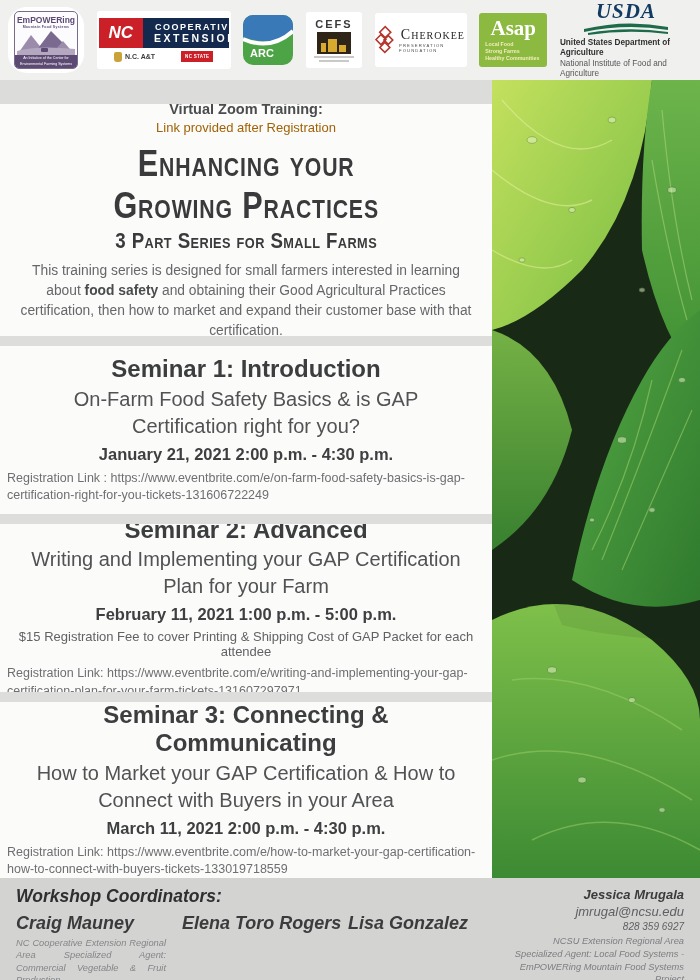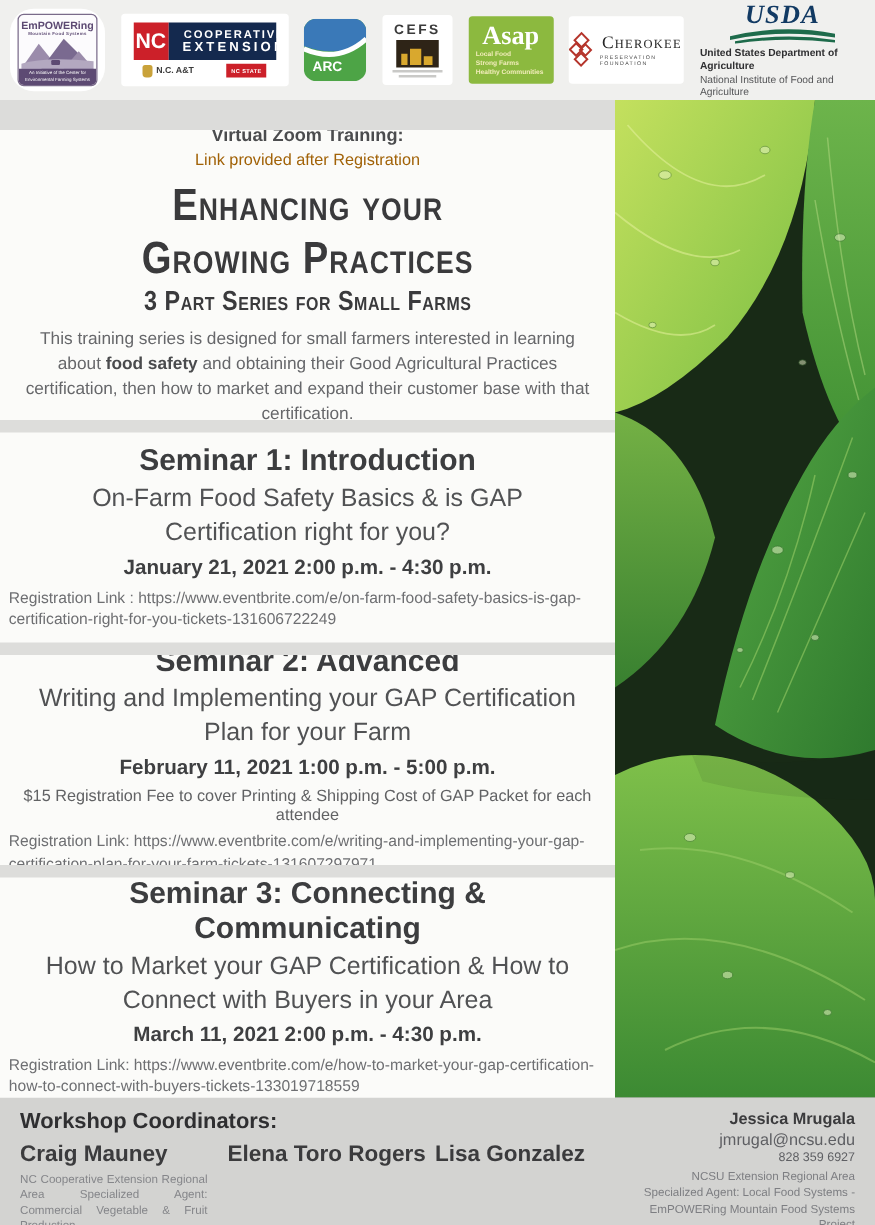--- a/index.html
+++ b/index.html
@@ -15,21 +15,21 @@
   .emp-box { width:64px; height:58px; border:1px solid #7a6b8a; border-radius:5px; background:#fcfbfd; display:flex; flex-direction:column; align-items:center; overflow:hidden; }
   .emp-title { font-size:8.5px; font-weight:bold; color:#5d4a73; margin-top:3px; }
   .emp-sub { font-size:3.5px; font-weight:bold; color:#5d4a73; letter-spacing:.3px; }
   .emp-mtn { width:58px; height:26px; }
   .emp-band { background:#5d4a73; width:100%; flex:1; display:flex; flex-direction:column; align-items:center; justify-content:center; }
   .emp-band span { font-size:3.6px; color:#fff; line-height:1.4; white-space:nowrap; }
 
   
   .nc-tile { width:134px; height:58px; flex-direction:column; gap:3px; }
   .nc-top { display:flex; }
-  .nc-red { background:#cc2029; color:#fff; font-weight:bold; font-size:17px; width:28px; height:30px; display:flex; align-items:center; justify-content:center; }
+  .nc-red { background:#cc2029; color:#fff; font-weight:bold; font-size:17px; width:44px; height:30px; display:flex; align-items:center; justify-content:center;font-style:italic; }
   .nc-navy { background:#14294e; color:#fff; width:86px; height:30px; display:flex; flex-direction:column; align-items:center; justify-content:center;padding-left:20px; }
   .nc-navy .l1 { font-size:9px; font-weight:bold; letter-spacing:1.5px; }
   .nc-navy .l2 { font-size:10.5px; font-weight:bold; letter-spacing:2.5px; }
   .nc-bottom { display:flex; align-items:center; gap:26px; }
   .ncat { display:flex; align-items:center; gap:3px; }
   .ncat-emblem { width:8px; height:10px; background:#c9a23a; border-radius:2px 2px 3px 3px; }
   .ncat-name { font-size:7px; font-weight:bold; color:#3a3a3a; }
   .ncstate { background:#cc2029; color:#fff; font-size:4.5px; font-weight:bold; padding:3px 4px; letter-spacing:.3px; }
 
   
@@ -82,21 +82,21 @@
   .sem-title { font-size:24px; font-weight:bold; color:#3c3d3f; line-height:1.15; width:440px; }
   .sem-topic { font-size:20px; color:#515254; line-height:1.35; width:430px; margin-top:3px; }
   .sem-date { font-size:16.5px; font-weight:bold; color:#3e3f41; margin-top:5px; }
   .sem-fee { font-size:13px; color:#616264; margin-top:5px; width:480px; }
   .sem-reg { font-size:12.5px; color:#6e6f72; text-align:left; width:478px; line-height:1.4; margin-top:6px; overflow-wrap:break-word; }
 
   .leaf-col { width:208px; height:798px; }
   .leaf-col svg { display:block; }
 
   
-  .footer { height:102px; background:#d3d3d1; display:flex; padding:8px 16px 4px 16px; gap:10px; }
+  .footer { height:102px; background:#d3d3d1; display:flex; padding:8px 16px 4px 16px; gap:10px;font-style:italic; }
   .coord-block { flex:1; }
   .coord-heading { font-size:17.5px; font-weight:bold; color:#2f2f31; margin-bottom:7px; }
   .coord-row { display:flex; gap:16px; }
   .coord { width:150px; }
   .coord-name { font-size:18px; font-weight:bold; color:#3b3b3d; line-height:1.1; margin-bottom:3px; white-space:nowrap; }
   .coord-role { font-size:9.3px; color:#85868a; line-height:1.35; text-align:justify; }
   .contact-block { width:218px; text-align:right; }
   .contact-heading { font-size:16.5px; font-weight:bold; color:#2f2f31; line-height:1.2; }
   .contact-name { font-size:13px; font-weight:bold; color:#3b3b3d; line-height:1.35; }
   .contact-email, .contact-phone { font-size:13px; color:#5e5f63; line-height:1.3; }
@@ -165,41 +165,41 @@
       <div class="cefs-name">CEFS</div>
       <div class="cefs-art">
         <i style="width:5px;height:9px;"></i>
         <i style="width:9px;height:13px;"></i>
         <i style="width:7px;height:7px;"></i>
       </div>
       <div class="cefs-bar"></div>
       <div class="cefs-bar b2"></div>
     </div>
 
-    <div class="tile asap-tile">
-      <div class="asap-name">Asap</div>
-      <div class="asap-tags">
-        <span>Local Food</span>
-        <span>Strong Farms</span>
-        <span>Healthy Communities</span>
-      </div>
-    </div>
-
     <div class="tile cher-tile">
       <svg width="26" height="34" viewBox="0 0 26 34">
         <g stroke="#b5352c" fill="none" stroke-width="2">
           <rect x="8" y="2" width="10" height="10" transform="rotate(45 13 7)"></rect>
           <rect x="3" y="12" width="9" height="9" transform="rotate(45 7.5 16.5)"></rect>
           <rect x="13" y="13" width="8" height="8" transform="rotate(45 17 17)"></rect>
           <rect x="8" y="22" width="9" height="9" transform="rotate(45 12.5 26.5)"></rect>
         </g>
       </svg>
       <div class="cher-text">
         <div class="cher-name">Cherokee</div>
         <div class="cher-sub">Preservation Foundation</div>
+      </div>
+    </div>
+
+    <div class="tile asap-tile">
+      <div class="asap-name">Asap</div>
+      <div class="asap-tags">
+        <span>Local Food</span>
+        <span>Strong Farms</span>
+        <span>Healthy Communities</span>
       </div>
     </div>
 
     <div class="usda-block">
       <div class="usda-name">USDA</div>
       <svg class="usda-swoosh" width="84" height="12" viewBox="0 0 84 12">
         <path d="M0 6 Q42 -4 84 4 L84 7 Q42 0 0 9 Z" fill="#1e6b4b"></path>
         <path d="M4 10 Q44 3 84 9 L84 11 Q44 6 4 12 Z" fill="#1e6b4b"></path>
       </svg>
       <div class="usda-line1">United States Department of Agriculture</div>

